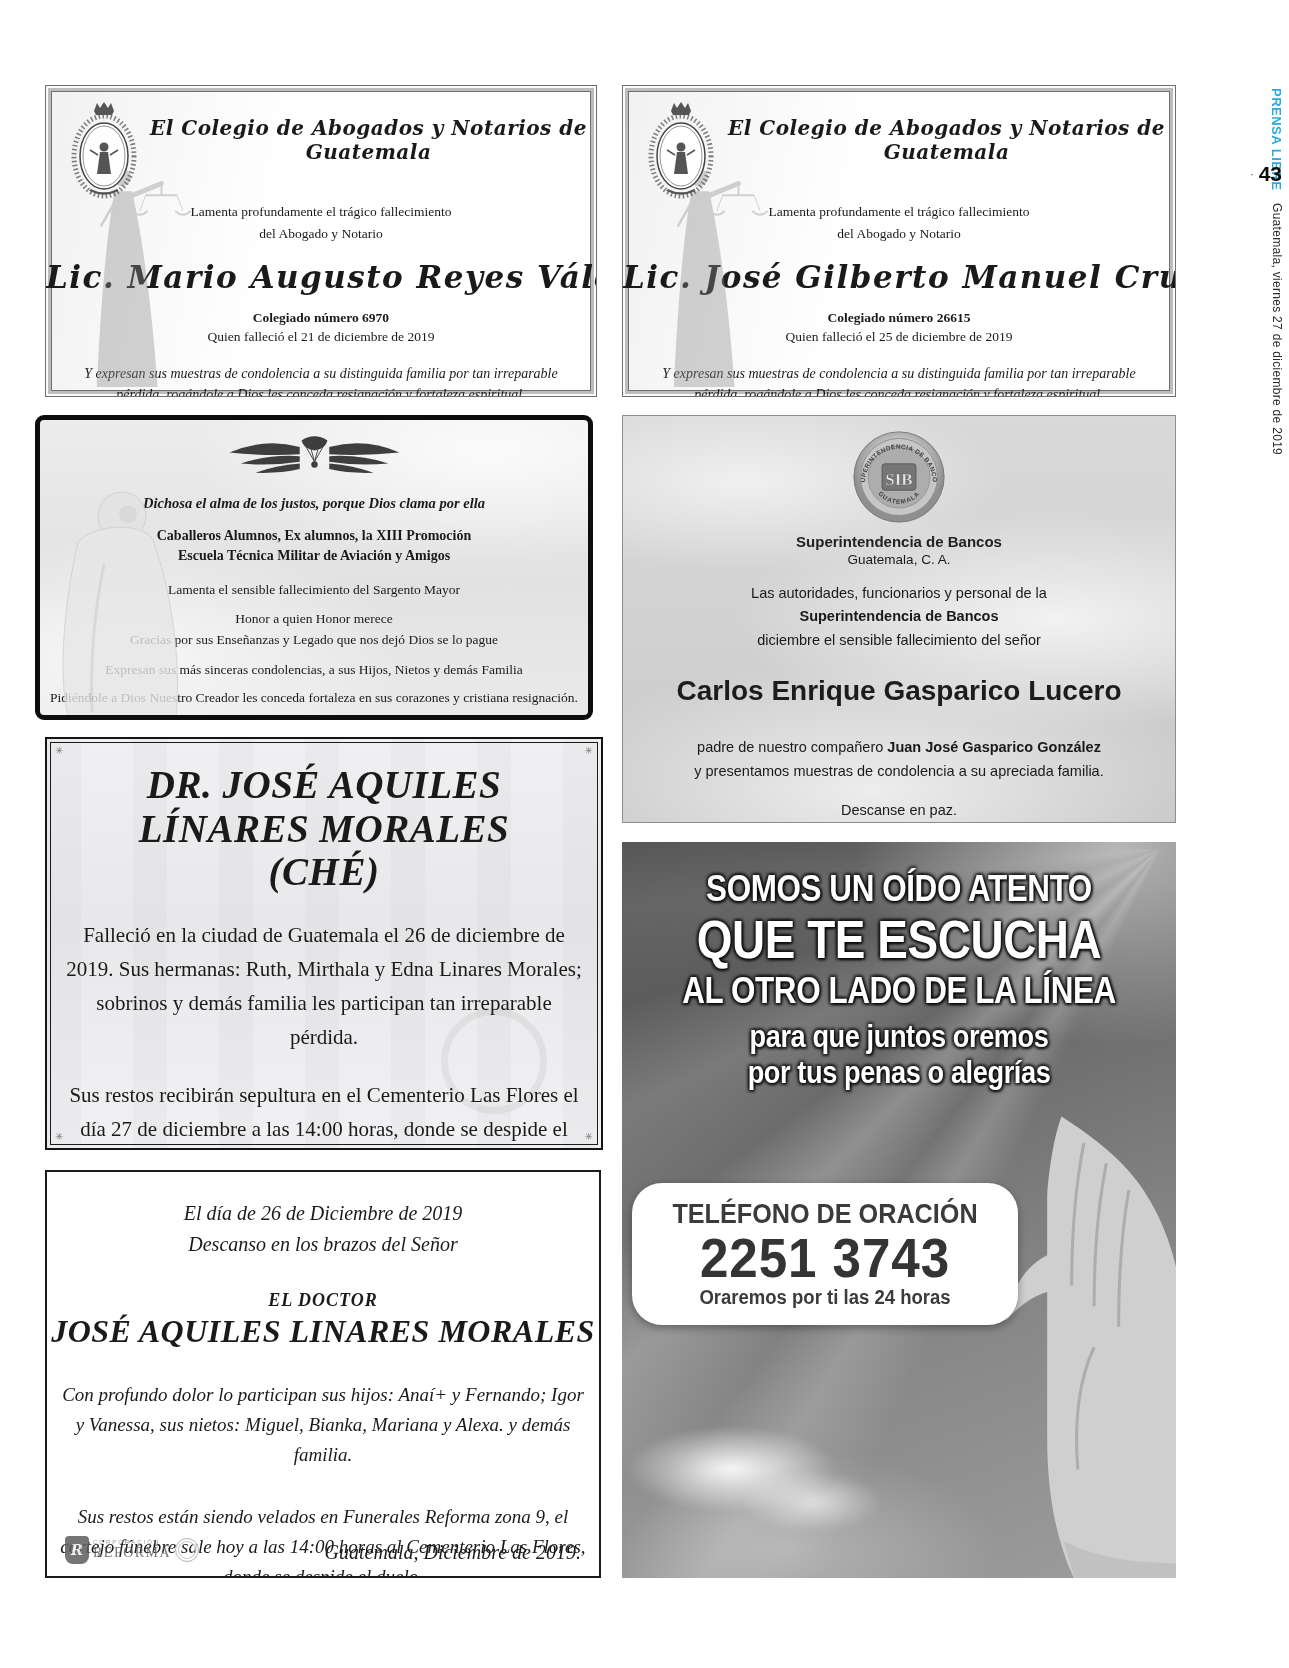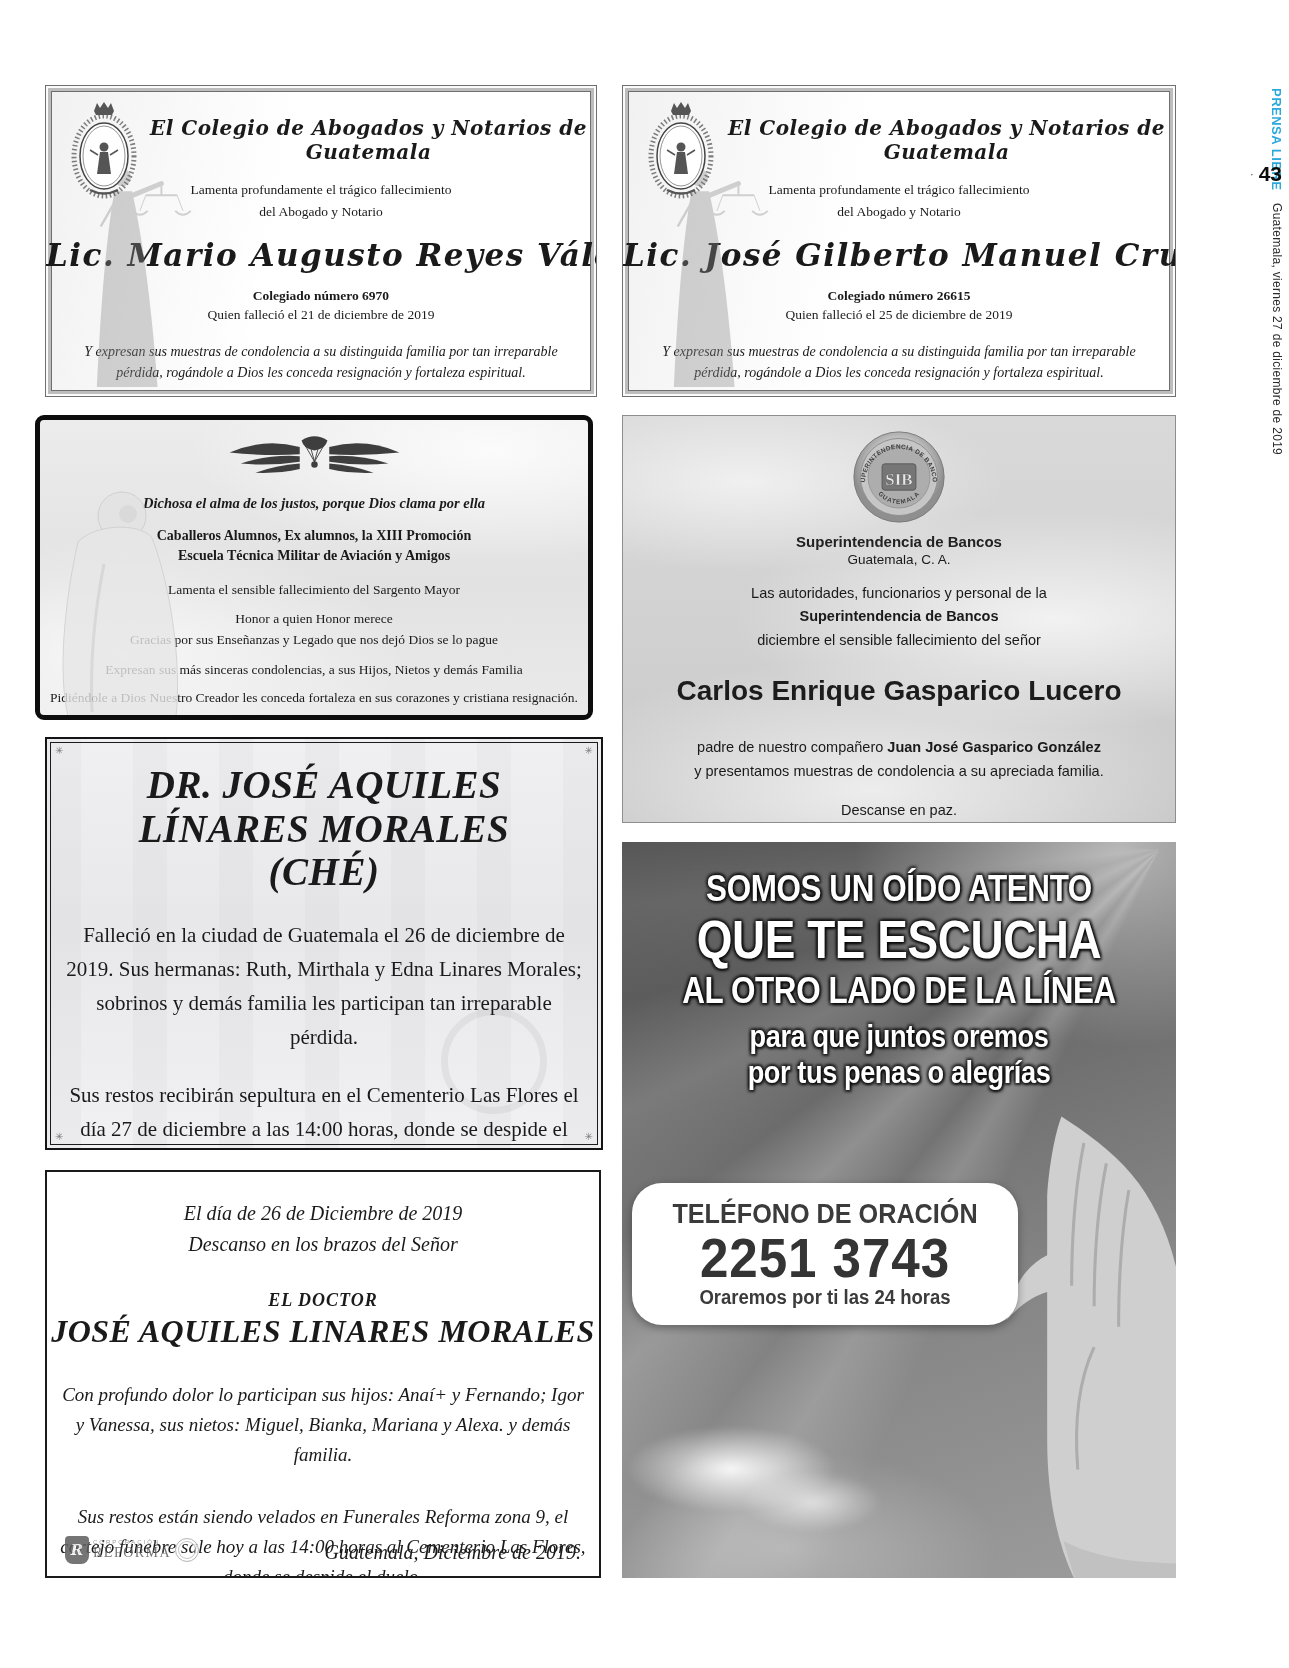--- a/index.html
+++ b/index.html
@@ -12,21 +12,21 @@
   
   .frame-tube {
     border:1px solid #6f6f6f;
     box-shadow: inset 0 0 0 2px #fbfbfb, inset 0 0 0 5px #bdbdbd, inset 0 0 0 6px #6f6f6f;
     background: linear-gradient(100deg,#f1f1f1 0%,#ffffff 42%);
   }
   .colegio .emblem { position:absolute; left:20px; top:14px; width:76px; height:100px; }
   .colegio .justice { position:absolute; left:24px; top:70px; width:130px; height:235px; opacity:.38; }
   .colegio .org { font-family:"DejaVu Serif", serif; font-style:italic; font-weight:bold;
                   font-size:20px; margin:30px 0 0 95px; letter-spacing:.5px; }
-  .colegio .intro { font-size:13.5px; line-height:1.65; margin-top:15px; }
+  .colegio .intro { font-size:13.5px; line-height:1.65; margin-top:37px; }
   .colegio .name { font-family:"DejaVu Serif", serif; font-style:italic; font-weight:bold;
                    font-size:31px; margin-top:13px; letter-spacing:1.5px; white-space:nowrap; }
   .colegio .membership { font-weight:bold; font-size:13.5px; margin-top:15px; }
   .colegio .death { font-size:13.5px; margin-top:3px; }
   .colegio .condolence { font-style:italic; font-size:14px; line-height:1.5; width:88%; margin:18px auto 0; }
 
   
   .militar {
     border:5px solid #0d0d0d; border-radius:9px; padding-top:8px;
     background:

